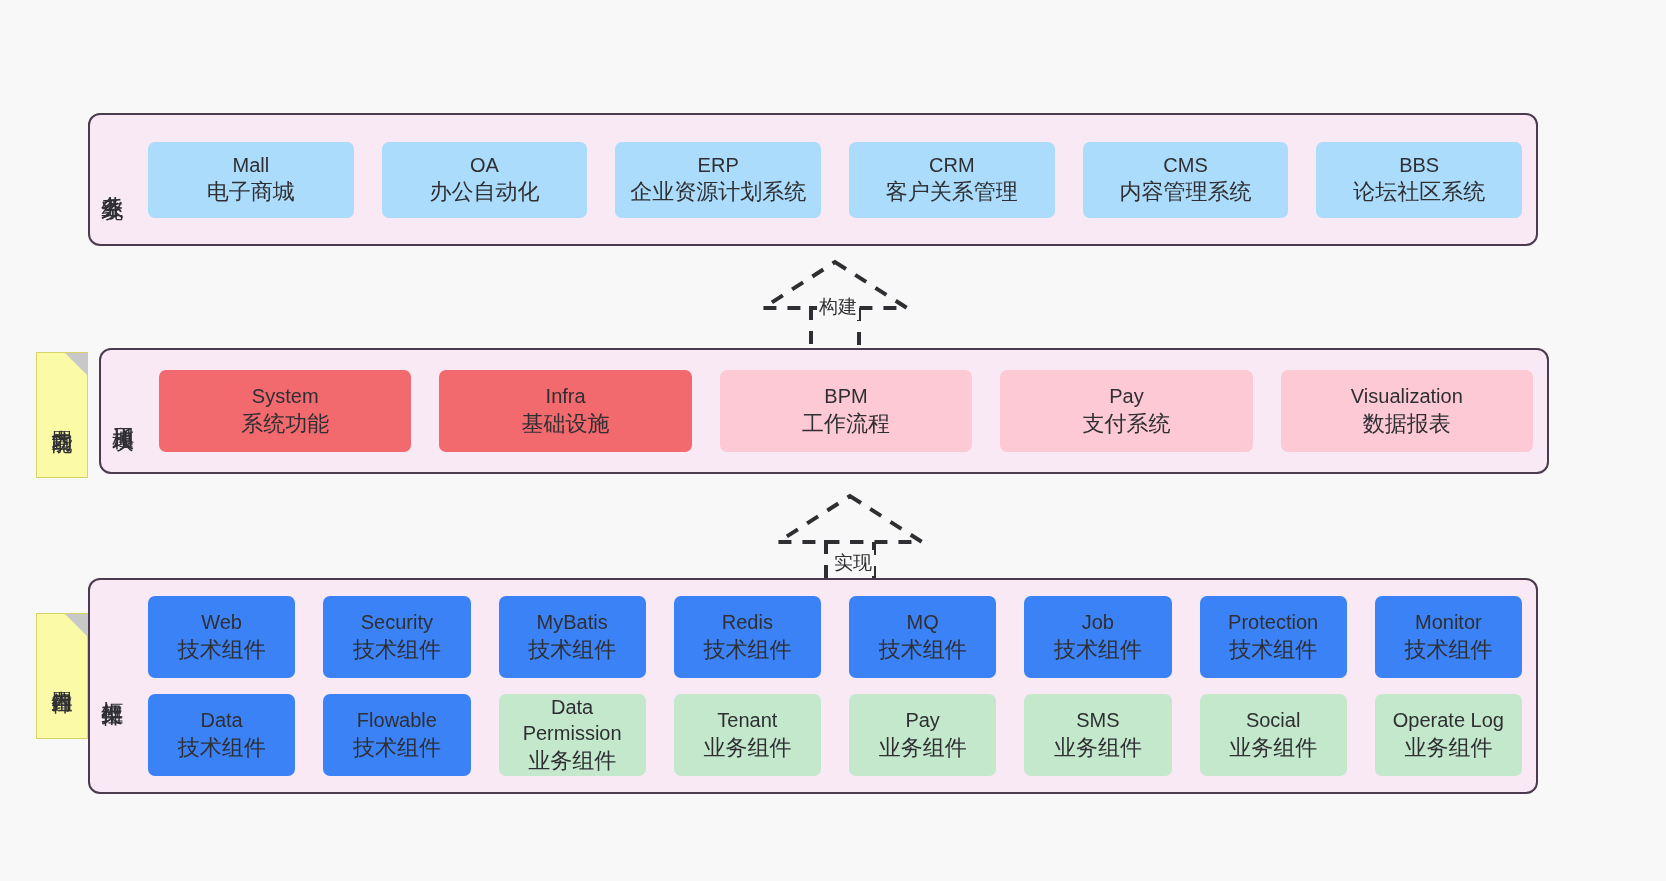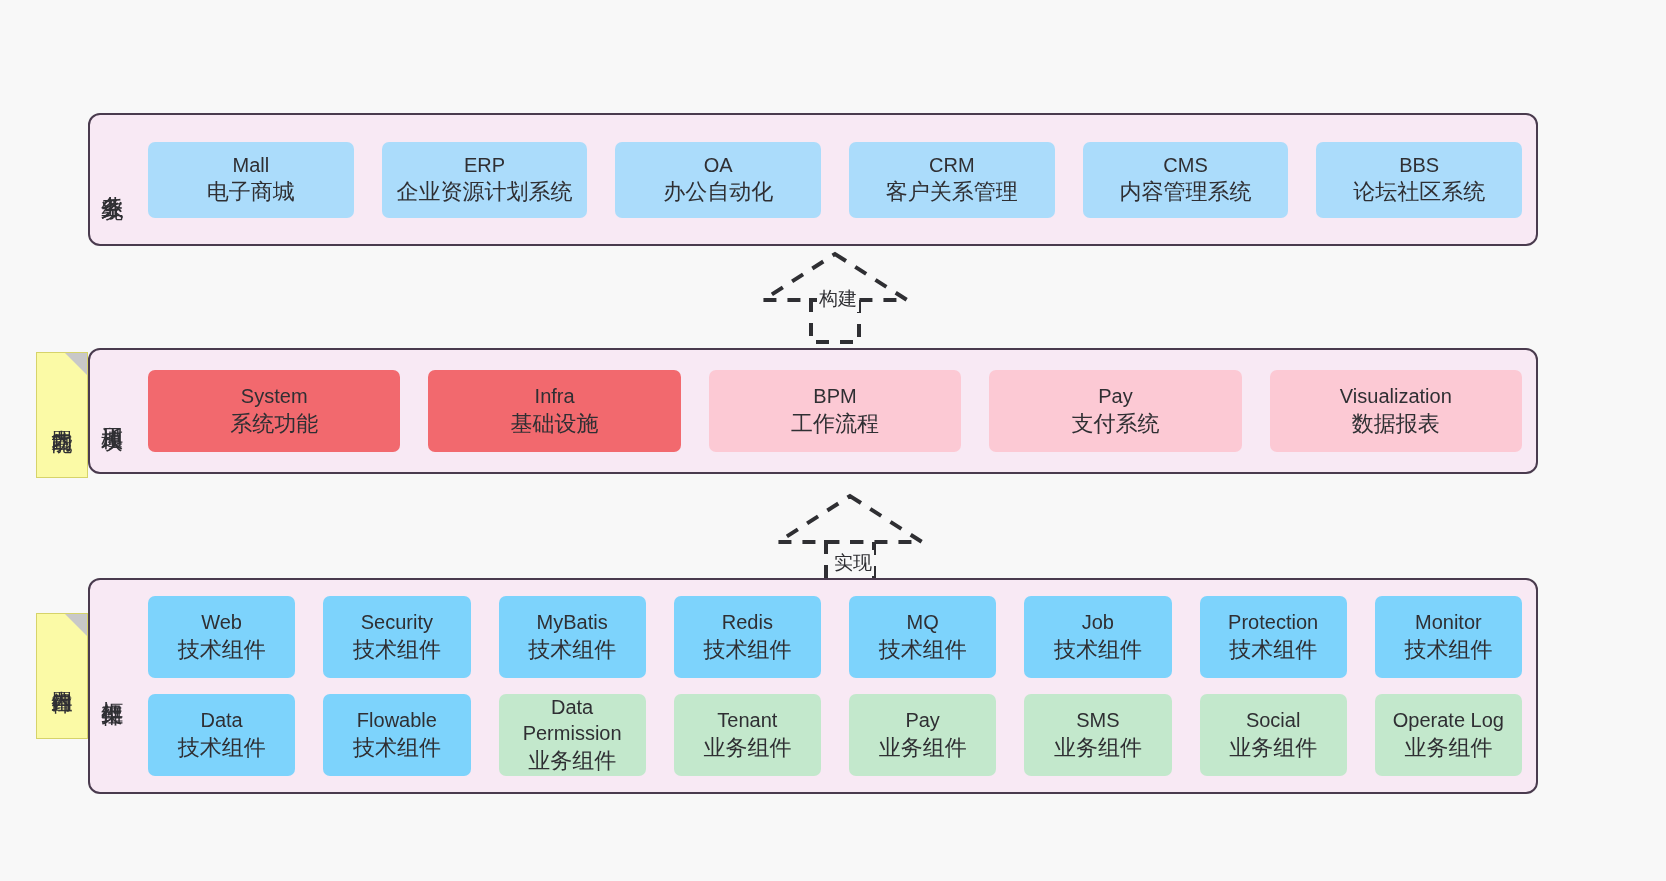--- a/index.html
+++ b/index.html
@@ -65,28 +65,28 @@
     padding:6px 4px;
     box-sizing:border-box;
   }
   .cell .t1{font-size:20px;}
   .cell .t2{font-size:22px;}
 
   
   .c-blue        {background:#abdcfb;}
   .c-red         {background:#f2696e;}
   .c-pink        {background:#fcc9d4;}
-  .c-green       {background:#7dd3fc;}
+  .c-green       {background:#3b82f6;}
   .c-greenlight  {background:#c3e8cc;}
 
   
   #layer-business {left:88px;  top:113px; width:1450px; height:133px;}
   #layer-business .cell{height:76px;}
 
-  #layer-common   {left:88px;  top:348px; width:1450px; height:126px;}
+  #layer-common   {left:99px;  top:348px; width:1450px; height:126px;}
   #layer-common .cell{height:82px;}
 
   #layer-framework{left:88px;  top:578px; width:1450px; height:216px;}
   #layer-framework .cell{height:82px;}
 
   
   .note{
     position:absolute;
     box-sizing:border-box;
     background:#fbfaa6;
@@ -118,48 +118,48 @@
   .connector svg{display:block;overflow:visible;}
   .connector .conn-label{
     position:absolute;
     font-size:19px;
     color:#2f2f33;
     background:#f8f8f8;
     padding:0 2px;
     white-space:nowrap;
     user-select:none;
   }
-  #connector-build   {left:755px; top:250px; width:160px; height:92px;font-family:Liberation Mono, monospace;}
+  #connector-build   {left:755px; top:258px; width:160px; height:92px;font-family:Liberation Mono, monospace;}
   #connector-build .conn-label{left:62px; top:36px;}
   #connector-impl    {left:770px; top:492px; width:160px; height:92px;}
   #connector-impl .conn-label{left:62px; top:36px;margin-top:22px;}
 </style>
 </head>
 <body>
 
 <div id="stage">
 
   <div class="layer" id="layer-business">
     <div class="layer-title">业务系统</div>
     <div class="layer-body">
       <div class="row">
 
         <div class="cell c-blue">
           <span class="t1">Mall</span>
           <span class="t2">电子商城</span>
         </div>
 
         <div class="cell c-blue">
+          <span class="t1">OA</span>
+          <span class="t2">办公自动化</span>
+        </div>
+
+        <div class="cell c-blue">
           <span class="t1">ERP</span>
           <span class="t2">企业资源计划系统</span>
-        </div>
-
-        <div class="cell c-blue">
-          <span class="t1">OA</span>
-          <span class="t2">办公自动化</span>
         </div>
 
         <div class="cell c-blue">
           <span class="t1">CRM</span>
           <span class="t2">客户关系管理</span>
         </div>
 
         <div class="cell c-blue">
           <span class="t1">CMS</span>
           <span class="t2">内容管理系统</span>

